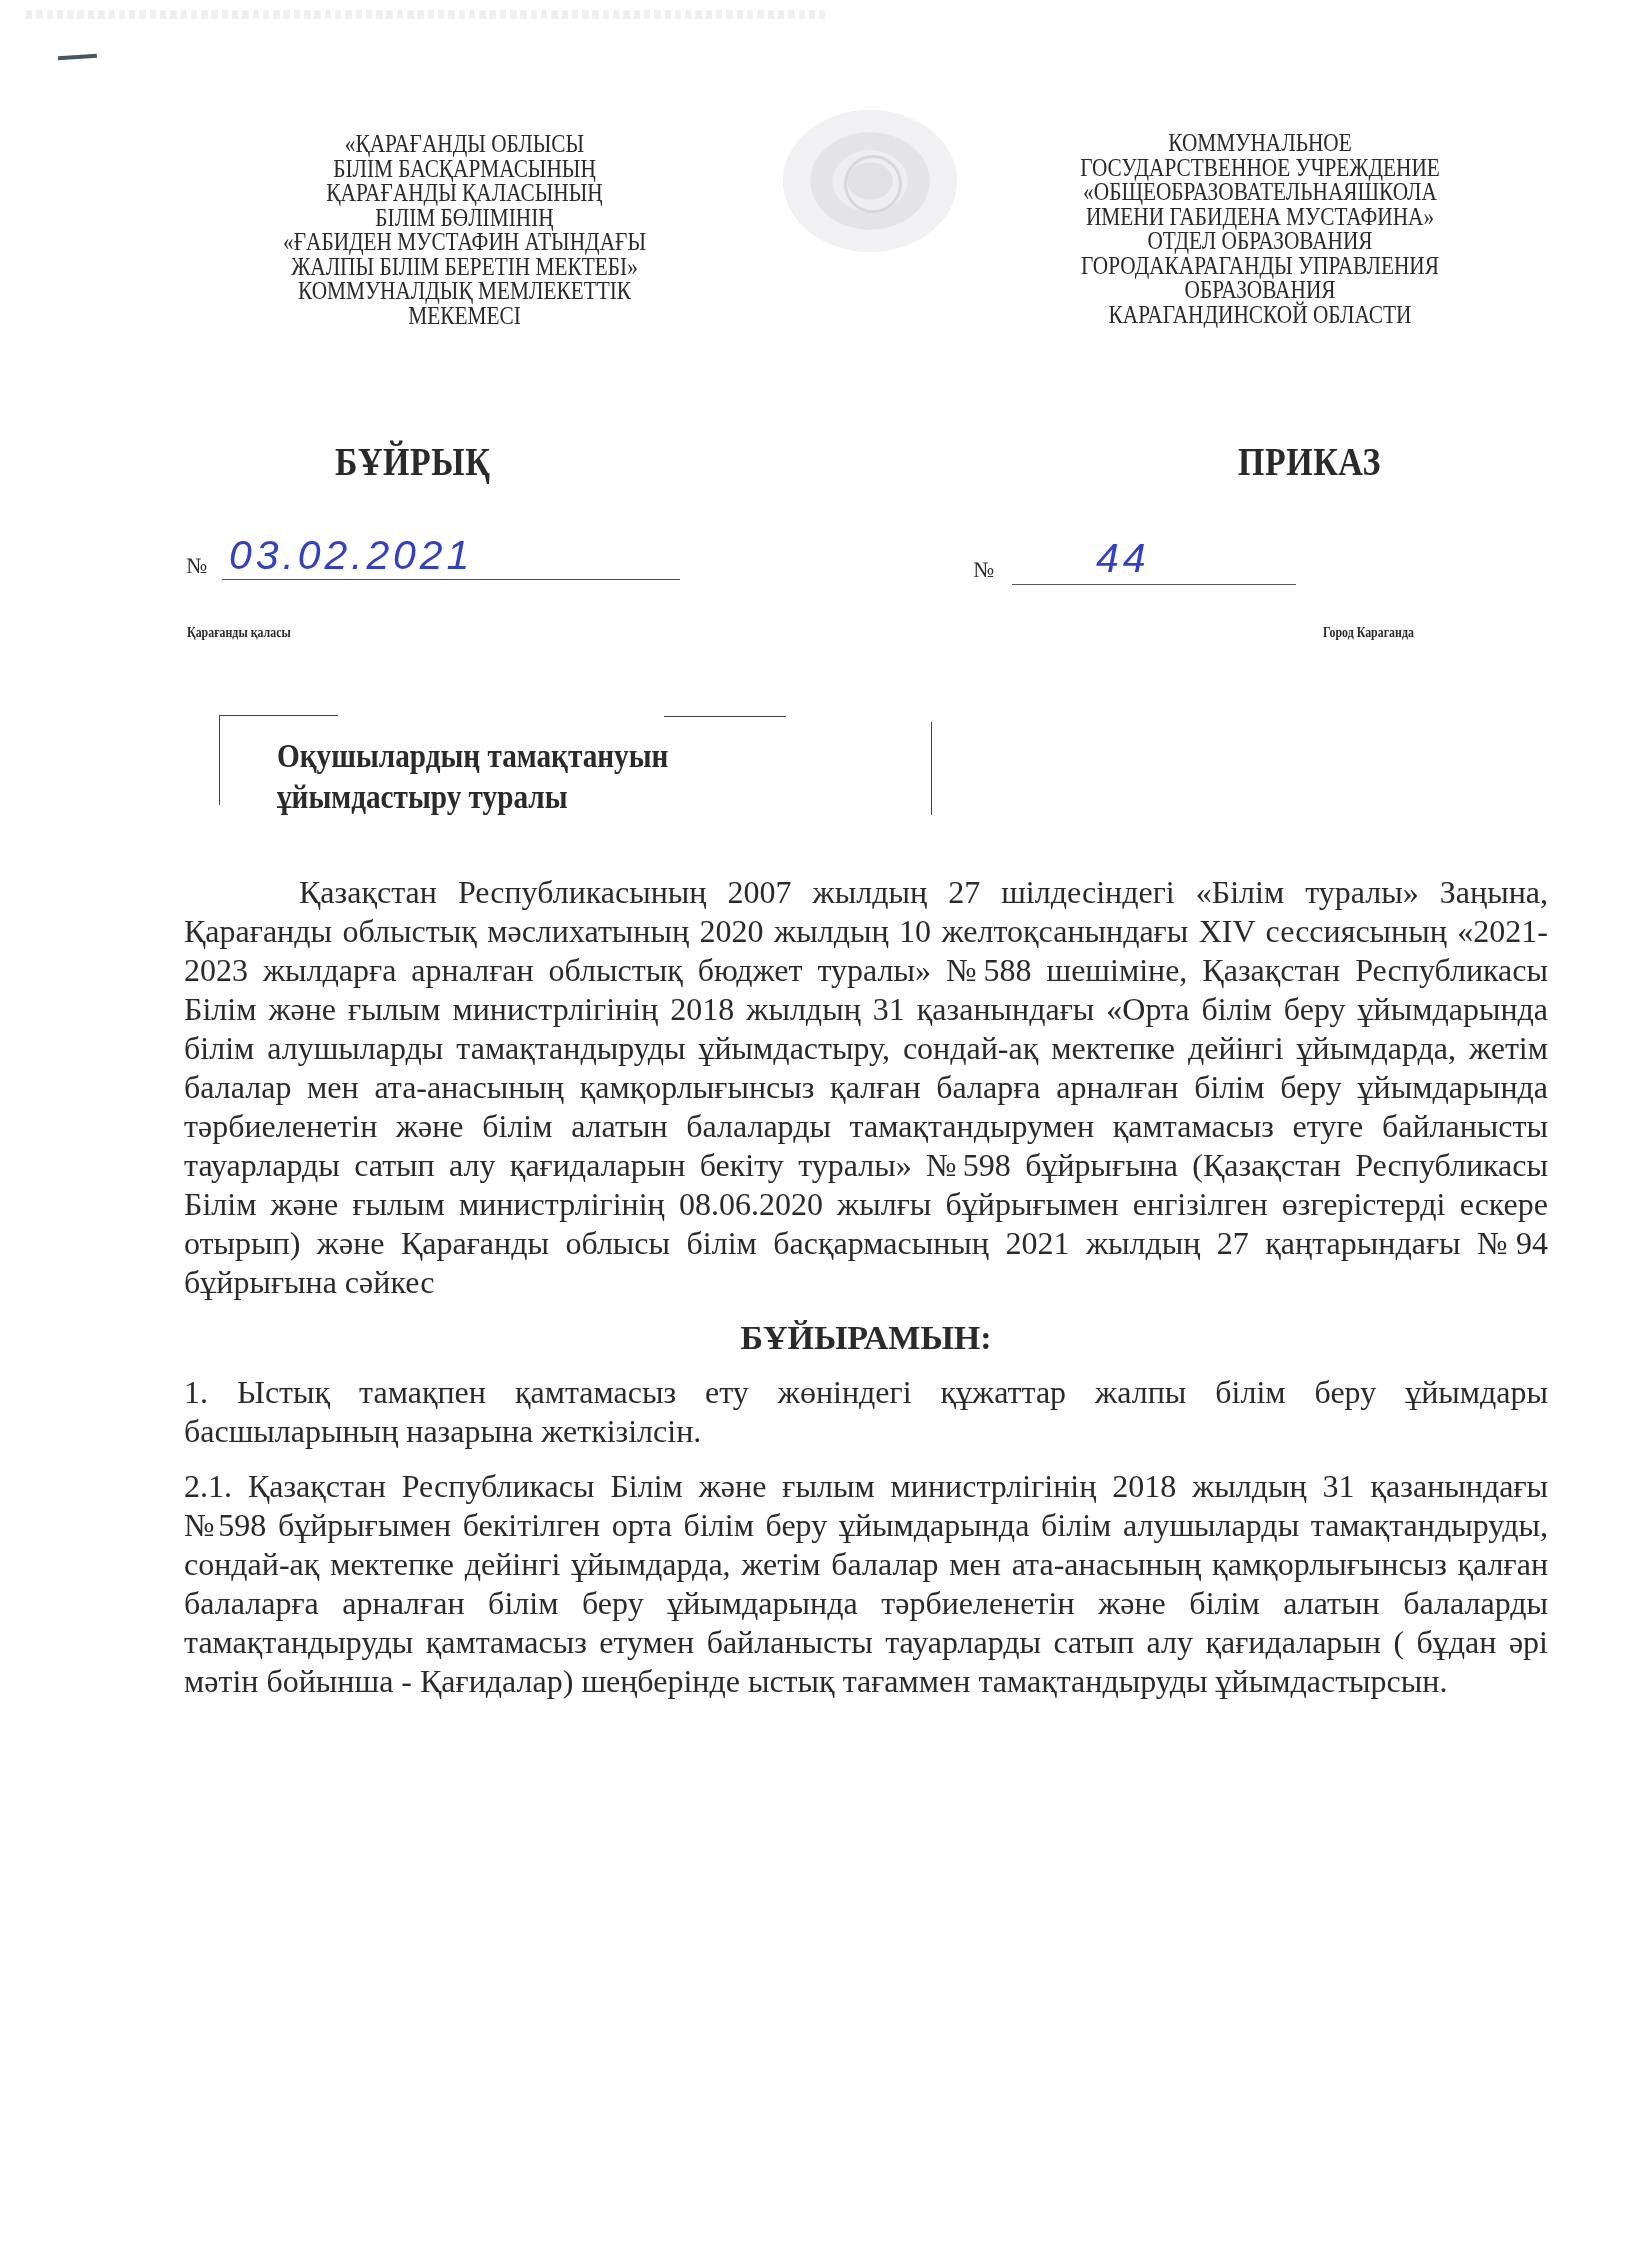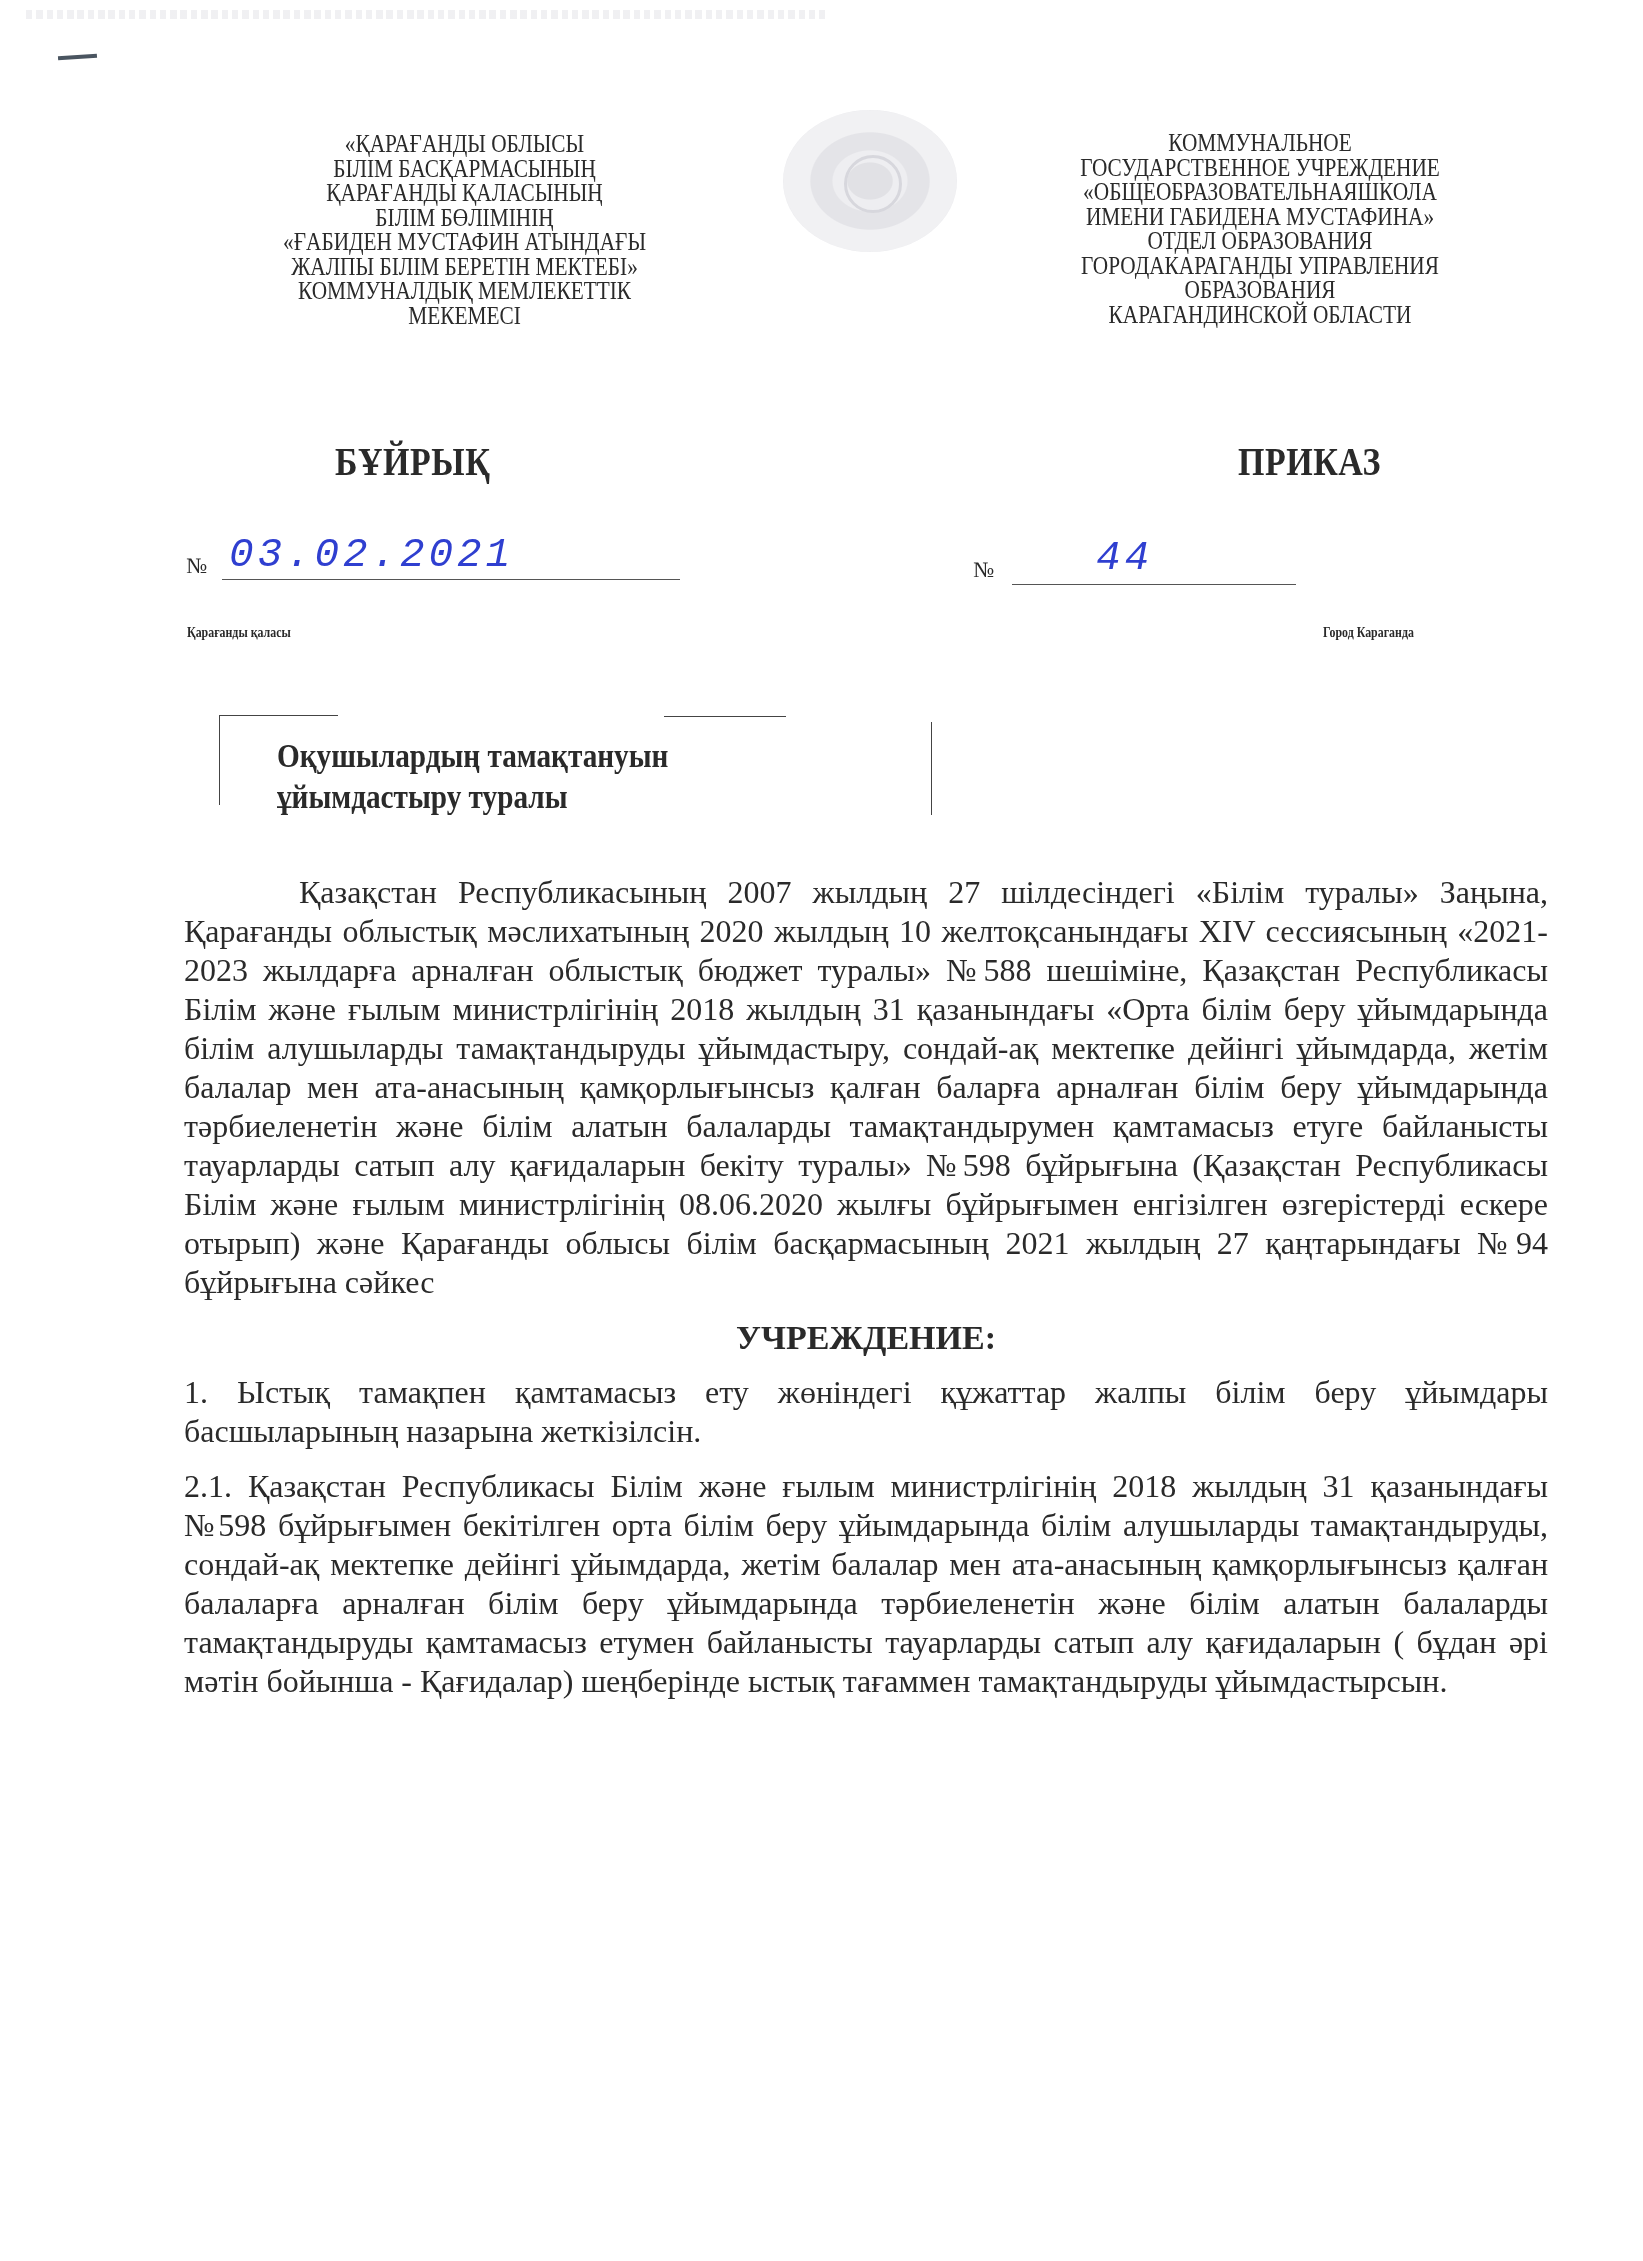--- a/index.html
+++ b/index.html
@@ -37,21 +37,21 @@
   }
   .title {
     font-weight: bold; font-size: 40px; letter-spacing: 0.6px;
     transform: scaleX(0.85); transform-origin: left top;
   }
   .title-kz { left: 335px; top: 438px; }
   .title-ru { left: 1238px; top: 438px; }
   .no-sign { font-size: 22px; }
   .underline { height: 0; border-bottom: 1.3px solid #555; }
   .handwritten {
-    font-family: Liberation Mono, monospace; color: #2f3fd0;
+    font-family: Liberation Sans, sans-serif; color: #2f3fd0;
     font-size: 41px; font-style: italic; letter-spacing: 3.9px; font-weight: 300;
   }
   .city {
     font-size: 14px; font-weight: bold;
     transform: scaleX(0.85); transform-origin: left top;
   }
   .subject-bracket-tl { left: 219px; top: 715px; width: 119px; border-top: 1.9px solid #444; }
   .subject-bracket-tl-v { left: 219px; top: 715px; height: 90px; border-left: 1.9px solid #444; }
   .subject-bracket-tr { left: 664px; top: 716px; width: 122px; border-top: 1.9px solid #444; }
   .subject-bracket-r-v { left: 931px; top: 722px; height: 93px; border-left: 1.9px solid #444; }
@@ -120,17 +120,17 @@
 <div class="abs subject-bracket-tr"></div>
 <div class="abs subject-bracket-r-v"></div>
 
 <div class="abs subject">
   <div>Оқушылардың тамақтануын</div>
   <div>ұйымдастыру туралы</div>
 </div>
 
 <div class="abs body-text">
   <p class="indent">Қазақстан Республикасының 2007 жылдың 27 шілдесіндегі «Білім туралы» Заңына, Қарағанды облыстық мәслихатының 2020 жылдың 10 желтоқсанындағы XIV сессиясының «2021-2023 жылдарға арналған облыстық бюджет туралы» №588 шешіміне, Қазақстан Республикасы  Білім және ғылым министрлігінің 2018 жылдың 31 қазанындағы «Орта білім беру ұйымдарында білім алушыларды тамақтандыруды ұйымдастыру, сондай-ақ мектепке дейінгі ұйымдарда, жетім балалар мен ата-анасының қамқорлығынсыз қалған баларға арналған білім беру ұйымдарында тәрбиеленетін және білім алатын балаларды тамақтандырумен қамтамасыз етуге байланысты тауарларды сатып алу қағидаларын бекіту туралы» №598 бұйрығына (Қазақстан Республикасы Білім және ғылым министрлігінің 08.06.2020 жылғы бұйрығымен енгізілген өзгерістерді ескере отырып) және Қарағанды облысы білім басқармасының 2021 жылдың 27 қаңтарындағы №94 бұйрығына сәйкес</p>
-  <div class="order-heading">УЧРЕЖДЕНИЕ:</div>
+  <div class="order-heading">БҰЙЫРАМЫН:</div>
   <p>1. Ыстық тамақпен қамтамасыз ету жөніндегі құжаттар жалпы білім беру ұйымдары басшыларының назарына жеткізілсін.</p>
   <p>2.1. Қазақстан Республикасы Білім және ғылым министрлігінің 2018 жылдың 31 қазанындағы №598 бұйрығымен бекітілген орта білім беру ұйымдарында білім алушыларды тамақтандыруды, сондай-ақ мектепке дейінгі ұйымдарда, жетім балалар мен ата-анасының қамқорлығынсыз қалған балаларға арналған білім беру ұйымдарында тәрбиеленетін және білім алатын балаларды тамақтандыруды қамтамасыз етумен байланысты тауарларды сатып алу қағидаларын ( бұдан әрі мәтін бойынша - Қағидалар) шеңберінде ыстық тағаммен тамақтандыруды ұйымдастырсын.</p>
 </div>
 
 
 </body></html>

